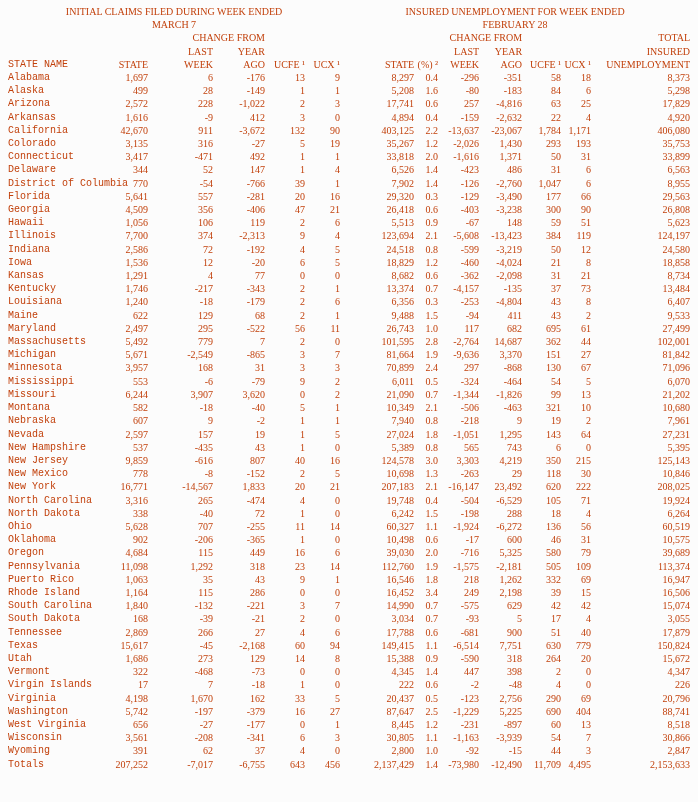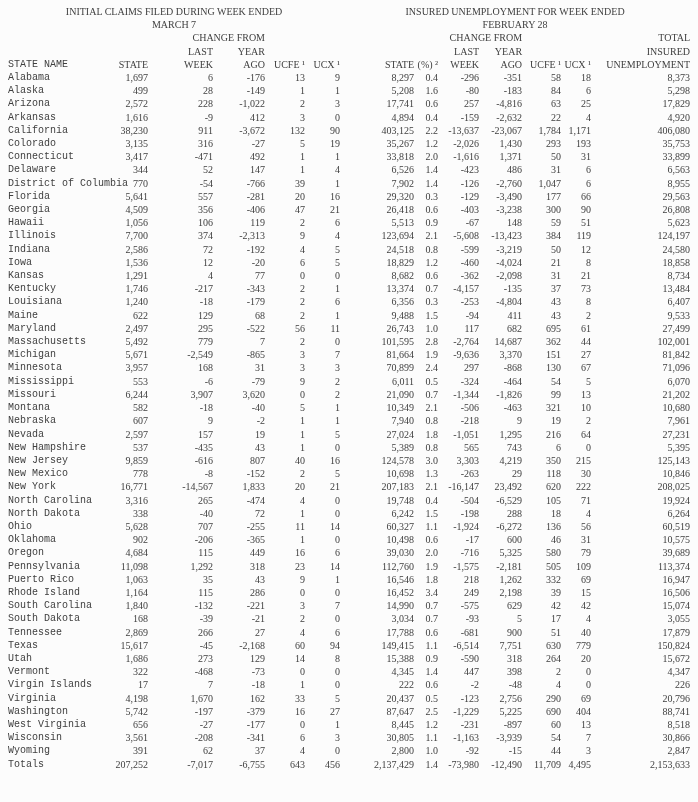--- a/index.html
+++ b/index.html
@@ -9,21 +9,21 @@
     width: 698px;
     height: 802px;
     overflow: hidden;
   }
   .page {
     box-sizing: border-box;
     width: 698px;
     height: 583px;
     padding: 5px 20px 0 8px;
     font-family: "Liberation Serif", "DejaVu Serif", serif;
-    color: #404040;
+    color: #c2410c;
   }
   table.report {
     border-collapse: collapse;
     table-layout: fixed;
     width: 682px;
   }
   table.report th,
   table.report td {
     padding: 0;
     margin: 0;
@@ -169,21 +169,21 @@
           <td class="num">4,894</td>
           <td class="num">0.4</td>
           <td class="num">-159</td>
           <td class="num">-2,632</td>
           <td class="num">22</td>
           <td class="num">4</td>
           <td class="ctr">4,920</td>
         </tr>
         <tr>
           <td class="name">California</td>
-          <td class="num">38,230</td>
+          <td class="num">42,670</td>
           <td class="num">911</td>
           <td class="num">-3,672</td>
           <td class="num">132</td>
           <td class="num">90</td>
           <td class="num">403,125</td>
           <td class="num">2.2</td>
           <td class="num">-13,637</td>
           <td class="num">-23,067</td>
           <td class="num">1,784</td>
           <td class="num">1,171</td>
@@ -523,21 +523,21 @@
           <td class="name">Nevada</td>
           <td class="num">2,597</td>
           <td class="num">157</td>
           <td class="num">19</td>
           <td class="num">1</td>
           <td class="num">5</td>
           <td class="num">27,024</td>
           <td class="num">1.8</td>
           <td class="num">-1,051</td>
           <td class="num">1,295</td>
-          <td class="num">216</td>
+          <td class="num">143</td>
           <td class="num">64</td>
           <td class="ctr">27,231</td>
         </tr>
         <tr>
           <td class="name">New Hampshire</td>
           <td class="num">537</td>
           <td class="num">-435</td>
           <td class="num">43</td>
           <td class="num">1</td>
           <td class="num">0</td>

